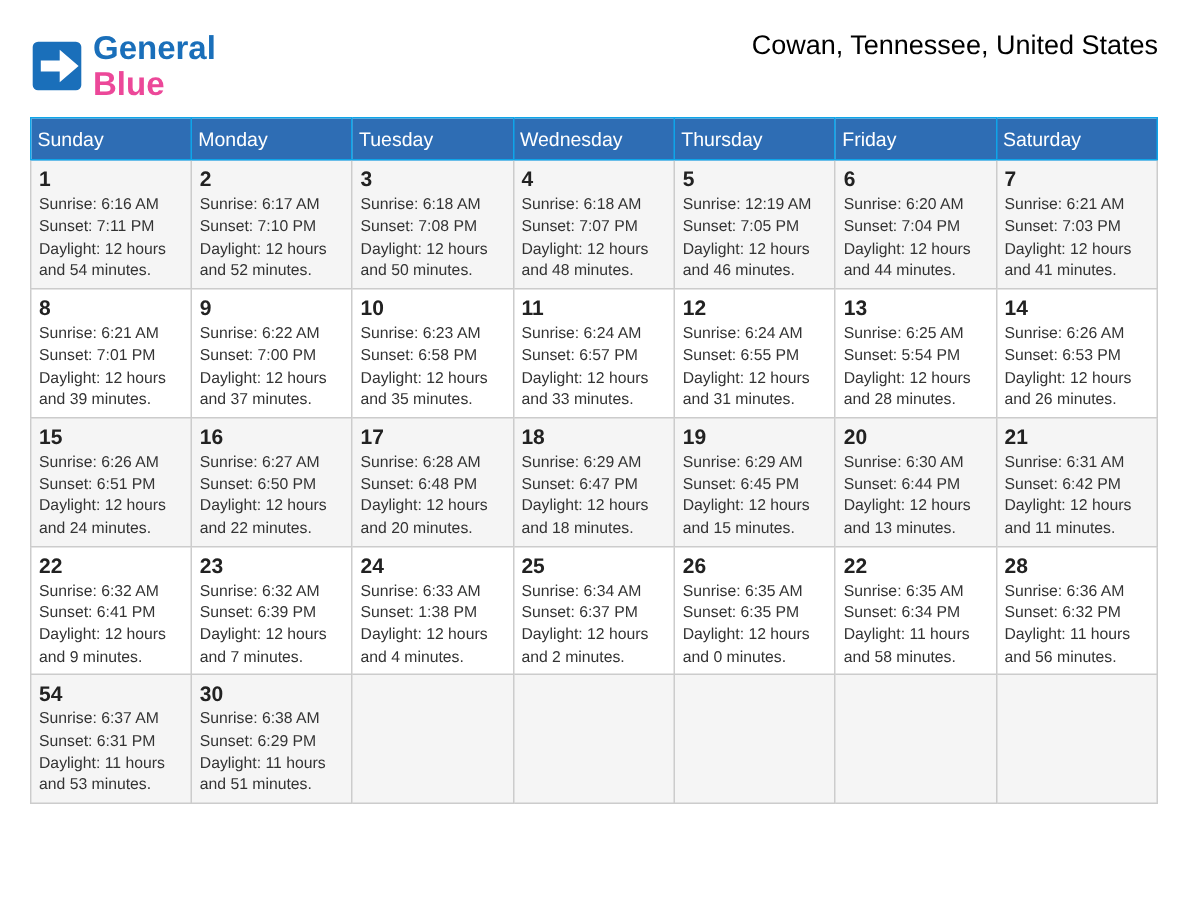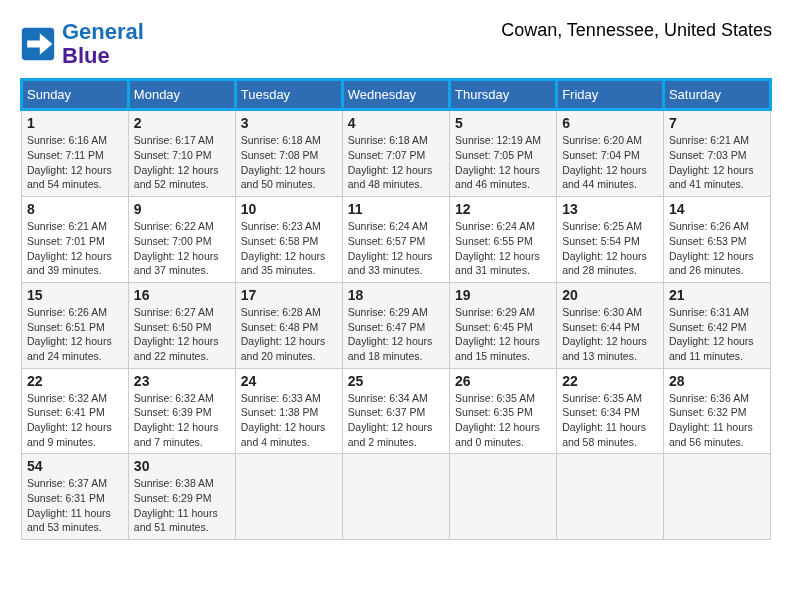--- a/index.html
+++ b/index.html
@@ -51,21 +51,21 @@
       border-collapse: collapse;
       font-size: 11px;
     }
     thead tr th {
       background-color: #2e6db4;
       color: #fff;
       padding: 6px 4px;
       text-align: left;
       font-size: 13px;
       font-weight: normal;
-      border: 3px solid #0ea5e9;
+      border: 1px solid #0ea5e9;
     }
     tbody tr td {
       border: 1px solid #ccc;
       vertical-align: top;
       padding: 4px 5px;
       height: 80px;
       width: 108px;
     }
     tbody tr:nth-child(odd) {
       background-color: #f5f5f5;
@@ -93,21 +93,21 @@
 <body>
 
 <div class="header-section">
   <div class="logo">
     <svg class="logo-icon" viewBox="0 0 40 40">
       <rect x="2" y="2" width="36" height="36" rx="4" fill="#1a6fba"></rect>
       <polygon points="22,8 36,20 22,32 22,24 8,24 8,16 22,16" fill="white"></polygon>
     </svg>
     <div class="logo-text">
       <span>General</span><br>
-      <span style="color:#4c1d95;">Blue</span>
+      <span style="color:#ec4899;">Blue</span>
     </div>
   </div>
   <div class="title-section">
     <div class="location">Cowan, Tennessee, United States</div>
   </div>
 </div>
 
 <table>
   <thead>
     <tr>

